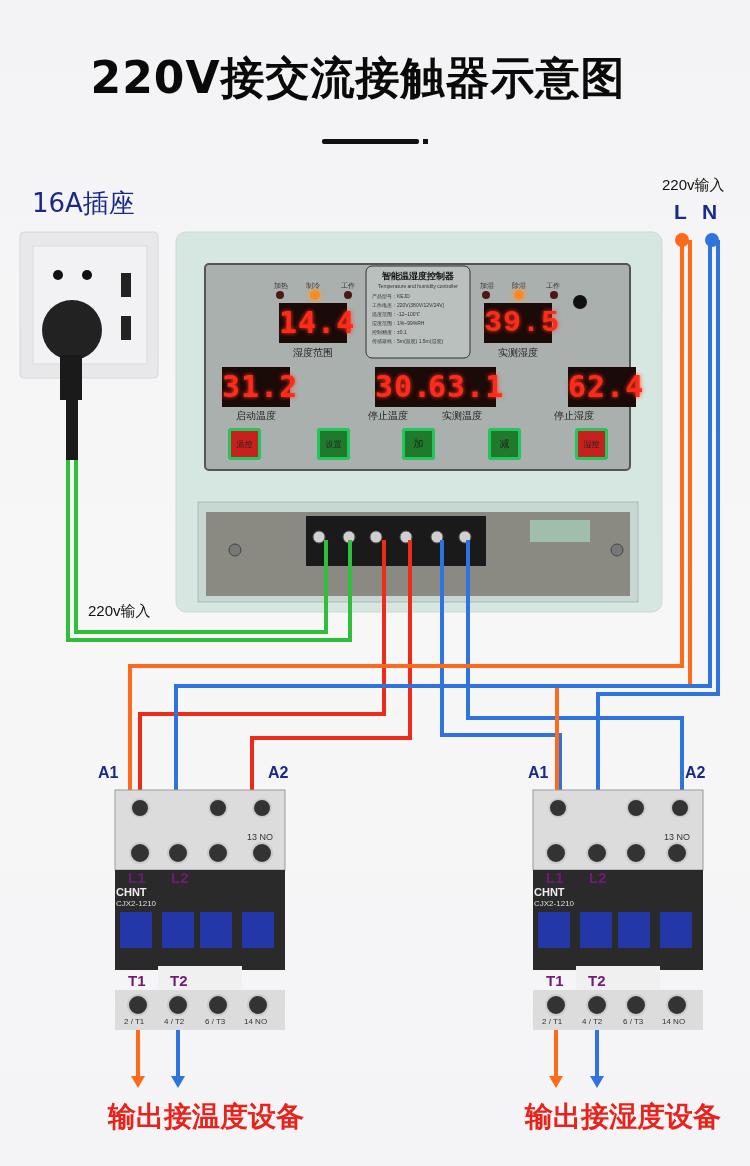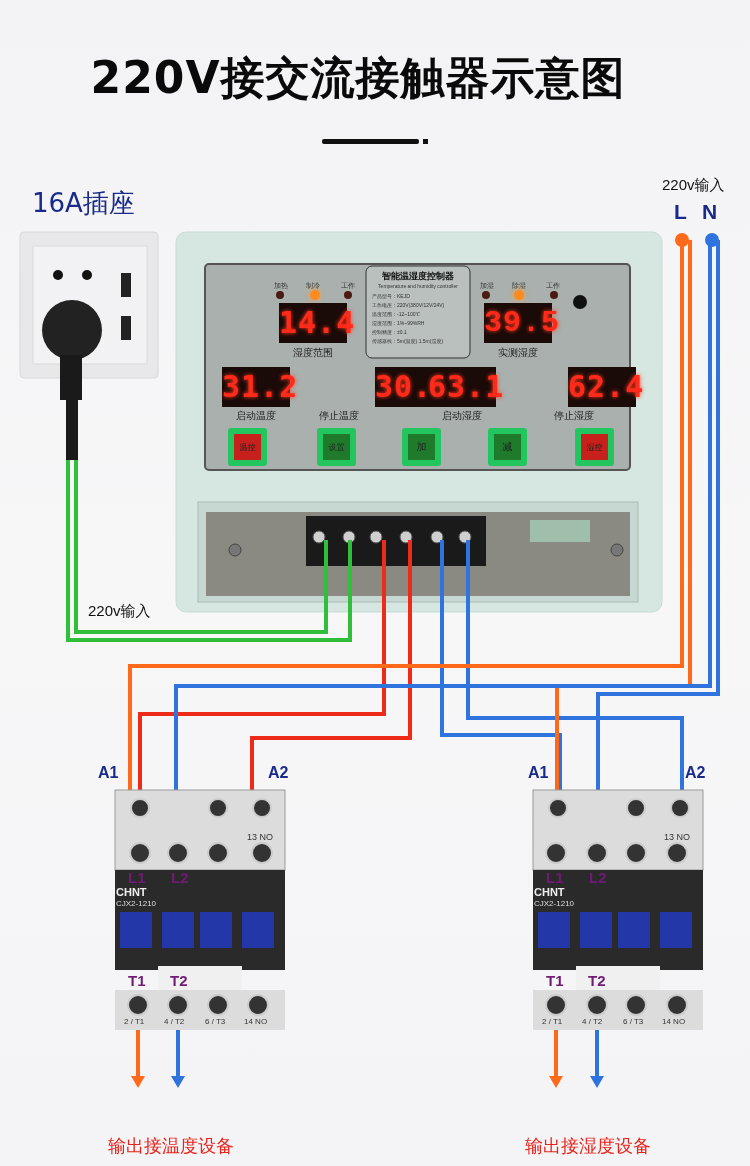--- a/index.html
+++ b/index.html
@@ -8,28 +8,28 @@
          font-family:"DejaVu Sans", sans-serif; }
   .abs { position:absolute; }
   .title { left:0; top:38px; width:716px; text-align:center; font-size:44px; font-weight:bold;
            color:#0a0a0a; letter-spacing:1px; line-height:80px; }
   .title-bar { left:322px; top:139px; width:97px; height:5px; background:#111; border-radius:2px; }
   .title-dot { left:423px; top:139px; width:5px; height:5px; background:#111; }
   .socket-label { left:32px; top:186px; font-size:26px; font-weight:normal; color:#1a2a8a; }
   .input-label-top { left:662px; top:176px; font-size:15px; color:#111; font-family:"Liberation Sans",sans-serif; }
   .ln-label { font-size:21px; font-weight:bold; color:#1a2a8a; font-family:"Liberation Sans",sans-serif; }
   .input-label-left { left:88px; top:602px; font-size:15px; color:#111; font-family:"Liberation Sans",sans-serif; }
-  .out-label { font-size:18px; font-weight:normal; color:#e8231c;margin-top:36px; }
+  .out-label { font-size:28px; font-weight:bold; color:#e8231c; }
   .term-label { font-size:16px; font-weight:bold; color:#1a2a8a; font-family:"Liberation Sans",sans-serif; }
   .green-label { font-size:15px; font-weight:bold; color:#701a75; font-family:"Liberation Sans",sans-serif; }
   .tiny { font-size:7px; color:#333; font-family:Liberation Sans, sans-serif; }
   .panel-caption { font-size:10px; color:#222; }
   .led7 { font-family:"DejaVu Sans Mono", monospace; font-weight:bold; color:#ff2a1a; background:#1a0a08;
           text-align:center; letter-spacing:1px; text-shadow:0 0 4px #ff3a20; }
-  .btn-sq { border:6px solid #22c55e; border-radius:3px; font-size:8px; color:#222; display:flex; align-items:center; justify-content:center; }
+  .btn-sq { border:3px solid #22c55e; border-radius:3px; font-size:8px; color:#222; display:flex; align-items:center; justify-content:center; }
 </style>
 </head>
 <body>
 
 <div class="abs title">220V接交流接触器示意图</div>
 <div class="abs title-bar"></div>
 <div class="abs title-dot"></div>
 
 <div class="abs socket-label">16A插座</div>
 
@@ -180,23 +180,23 @@
 <div class="abs" style="left:550px;top:291px;width:8px;height:8px;border-radius:50%;background:#4a1a14;"></div>
 
 <div class="abs led7" style="left:279px;top:303px;width:68px;height:40px;font-size:30px;line-height:40px;">14.4</div>
 <div class="abs panel-caption" style="left:279px;top:346px;width:68px;text-align:center;">湿度范围</div>
 <div class="abs led7" style="left:484px;top:303px;width:68px;height:40px;font-size:30px;line-height:40px;font-family:Liberation Mono, monospace;">39.5</div>
 <div class="abs panel-caption" style="left:484px;top:346px;width:68px;text-align:center;">实测湿度</div>
 
 <div class="abs led7" style="left:222px;top:367px;width:68px;height:40px;font-size:30px;line-height:40px;">31.2</div>
 <div class="abs panel-caption" style="left:222px;top:409px;width:68px;text-align:center;">启动温度</div>
 <div class="abs led7" style="left:337px;top:367px;width:68px;height:40px;font-size:30px;line-height:40px;margin-left:38px;">30.6</div>
-<div class="abs panel-caption" style="left:319px;top:409px;width:68px;text-align:left;">停止温度</div>
+<div class="abs panel-caption" style="left:354px;top:409px;width:68px;text-align:center;">停止温度</div>
 <div class="abs led7" style="left:428px;top:367px;width:68px;height:40px;font-size:30px;line-height:40px;">63.1</div>
-<div class="abs panel-caption" style="left:428px;top:409px;width:68px;text-align:center;">启动湿度</div>
+<div class="abs panel-caption" style="left:428px;top:409px;width:68px;text-align:center;">实测温度</div>
 <div class="abs led7" style="left:540px;top:367px;width:68px;height:40px;font-size:30px;line-height:40px;margin-left:28px;">62.4</div>
 <div class="abs panel-caption" style="left:540px;top:409px;width:68px;text-align:center;">停止湿度</div>
 
 <div class="abs btn-sq" style="left:228px;top:428px;width:27px;height:26px;background:#c8201c;">温控</div>
 <div class="abs btn-sq" style="left:317px;top:428px;width:27px;height:26px;background:#1f7a2c;">设置</div>
 <div class="abs btn-sq" style="left:402px;top:428px;width:27px;height:26px;background:#1f7a2c;font-size:10px;">加</div>
 <div class="abs btn-sq" style="left:488px;top:428px;width:27px;height:26px;background:#1f7a2c;font-size:10px;">减</div>
 <div class="abs btn-sq" style="left:575px;top:428px;width:27px;height:26px;background:#c8201c;">湿控</div>
 
 <div class="abs input-label-left">220v输入</div>

